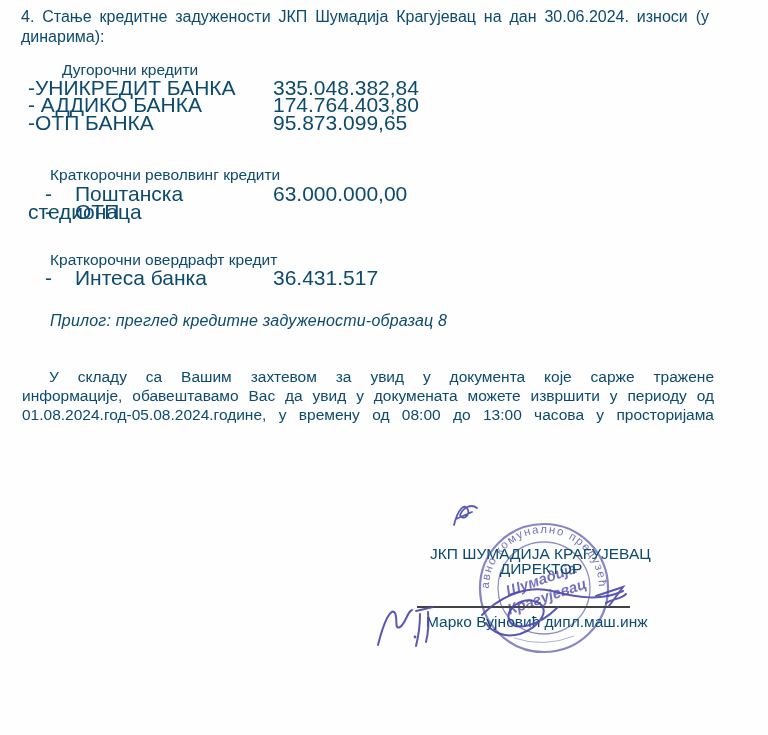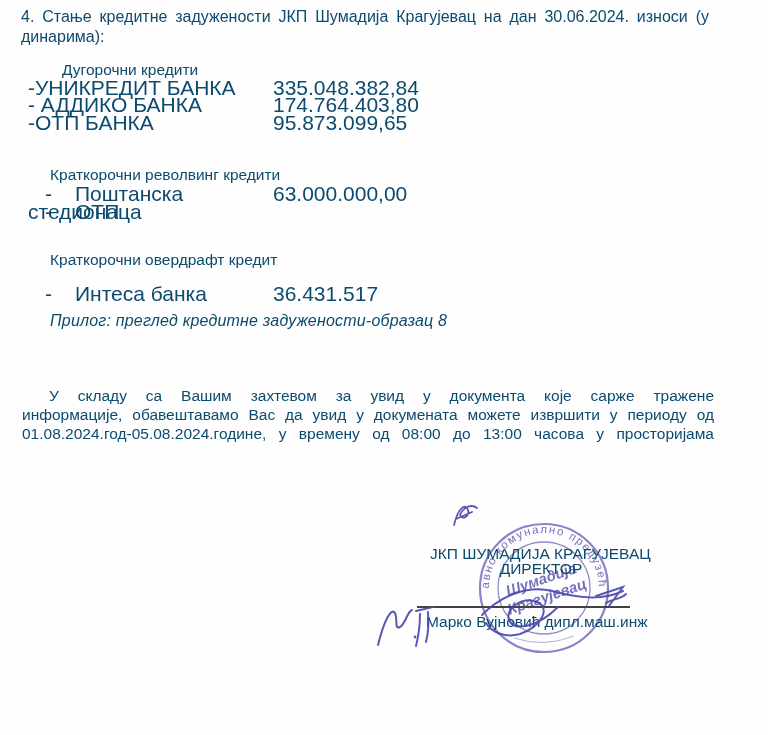--- a/index.html
+++ b/index.html
@@ -24,21 +24,21 @@
   .rows--wide .crow { line-height: 18.1px; height: 18.1px; }
   .crow .amt { }
   .crow .bullet { display: inline-block; margin-left: 17px; width: 30px; }
 
   
   .attachment { position: absolute; left: 50px; top: 312px; font-style: italic; font-size: 16px; letter-spacing: 0.2px; }
 
   
   .para { position: absolute; left: 22px; top: 368px; width: 692px; font-size: 15.5px; line-height: 18.9px; }
   .para .jl { text-align: justify; text-align-last: justify; }
-  .para .first { text-indent: 27px; margin-top: 19px; }
+  .para .first { text-indent: 27px; }
 
   
   .sig-company { position: absolute; left: 430px; top: 545px; width: 222px; font-size: 15.5px; z-index: 2; white-space: nowrap; }
   .sig-role { position: absolute; left: 430px; top: 560px; width: 222px; text-align: center; font-size: 15.5px; z-index: 2; }
   .sig-line { position: absolute; left: 417px; top: 606px; width: 213px; height: 2px; background: #424242; z-index: 2; }
   .sig-name { position: absolute; left: 426px; top: 613px; font-size: 15.5px; z-index: 2; white-space: nowrap; }
 
   .stamp-svg { position: absolute; left: 466px; top: 516px; z-index: 1; opacity: 0.82; }
   .ink-svg { position: absolute; left: 360px; top: 495px; z-index: 3; opacity: 0.9; }
 </style>
@@ -73,21 +73,21 @@
     <div class="crow">
       <span class="lbl"><span class="bullet">-</span><span>Поштанска стедионаца</span></span>
       <span class="amt">63.000.000,00</span>
     </div>
     <div class="crow">
       <span class="lbl"><span class="bullet">-</span><span>ОТП</span></span>
     </div>
   </div>
 
   <div class="sec-title" style="left:50px; top:251px;">Краткорочни овердрафт кредит</div>
-  <div class="rows rows--wide" style="top:269px;margin-top:16px;">
+  <div class="rows rows--wide" style="top:269px;">
     <div class="crow">
       <span class="lbl"><span class="bullet">-</span><span>Интеса банка</span></span>
       <span class="amt">36.431.517</span>
     </div>
   </div>
 
   <div class="attachment">Прилог: преглед кредитне задужености-образац 8</div>
 
   <div class="para">
     <div class="jl first">У складу са Вашим захтевом за увид у документа које сарже тражене</div>

